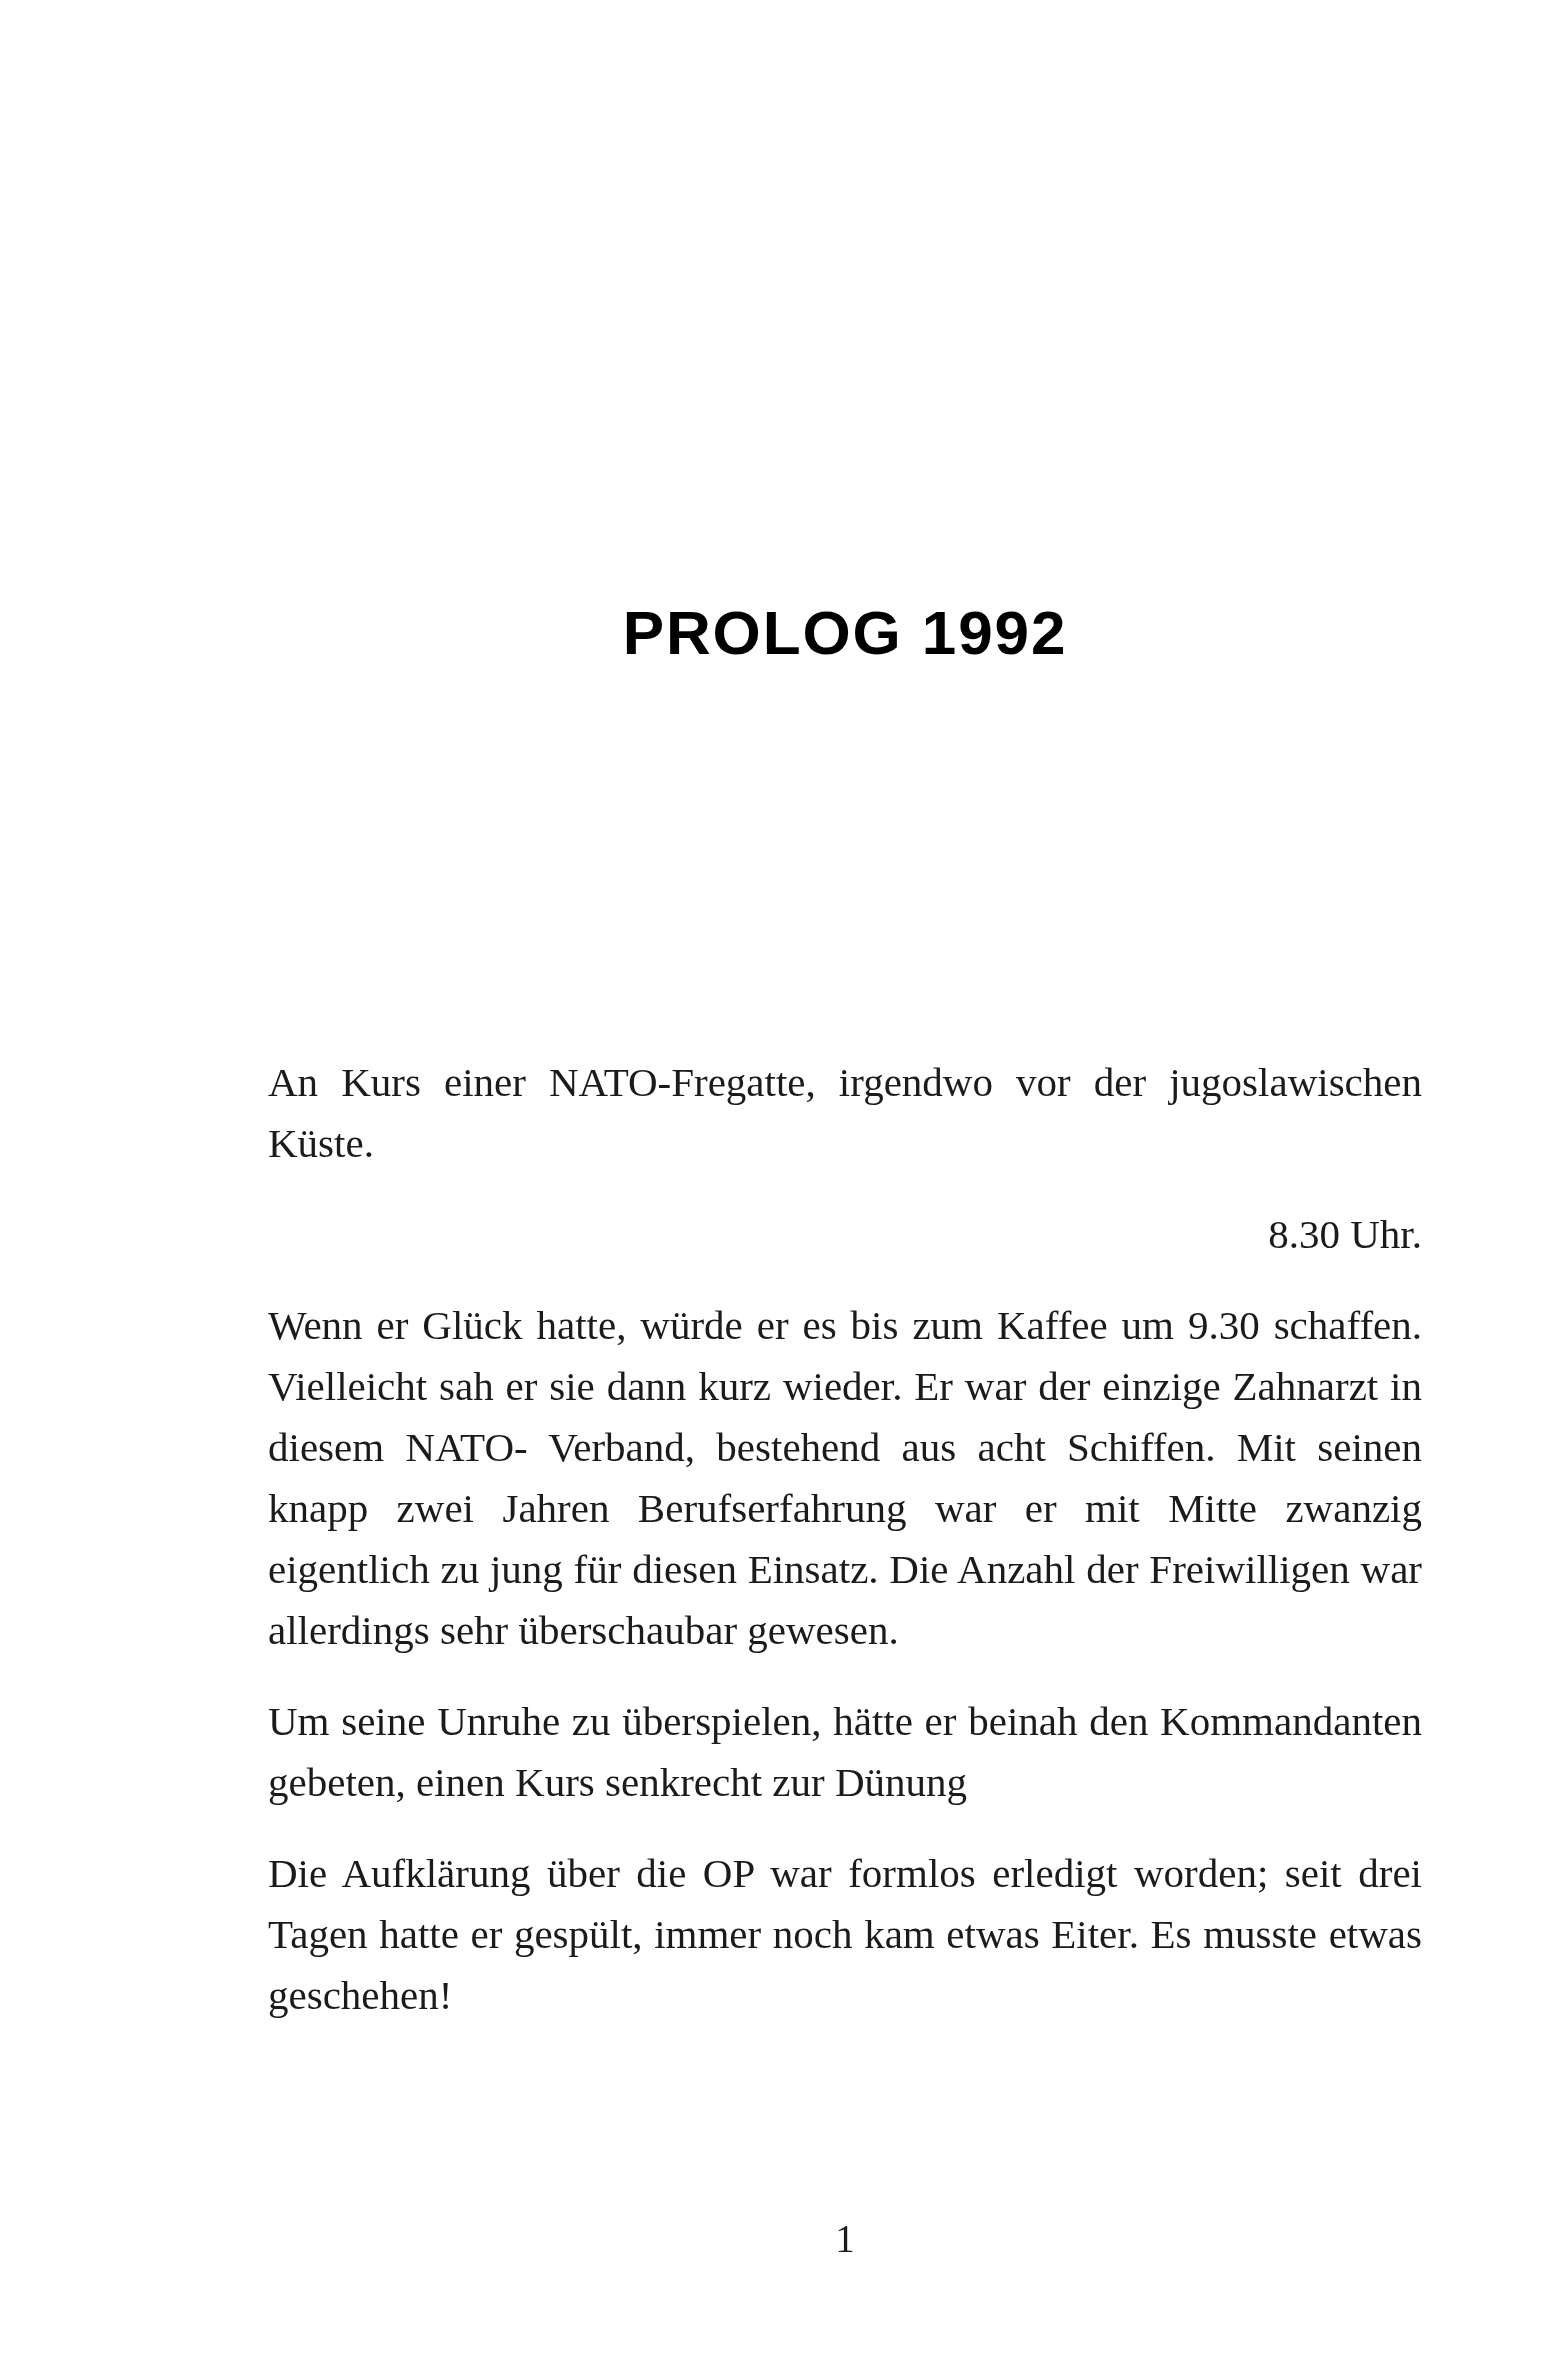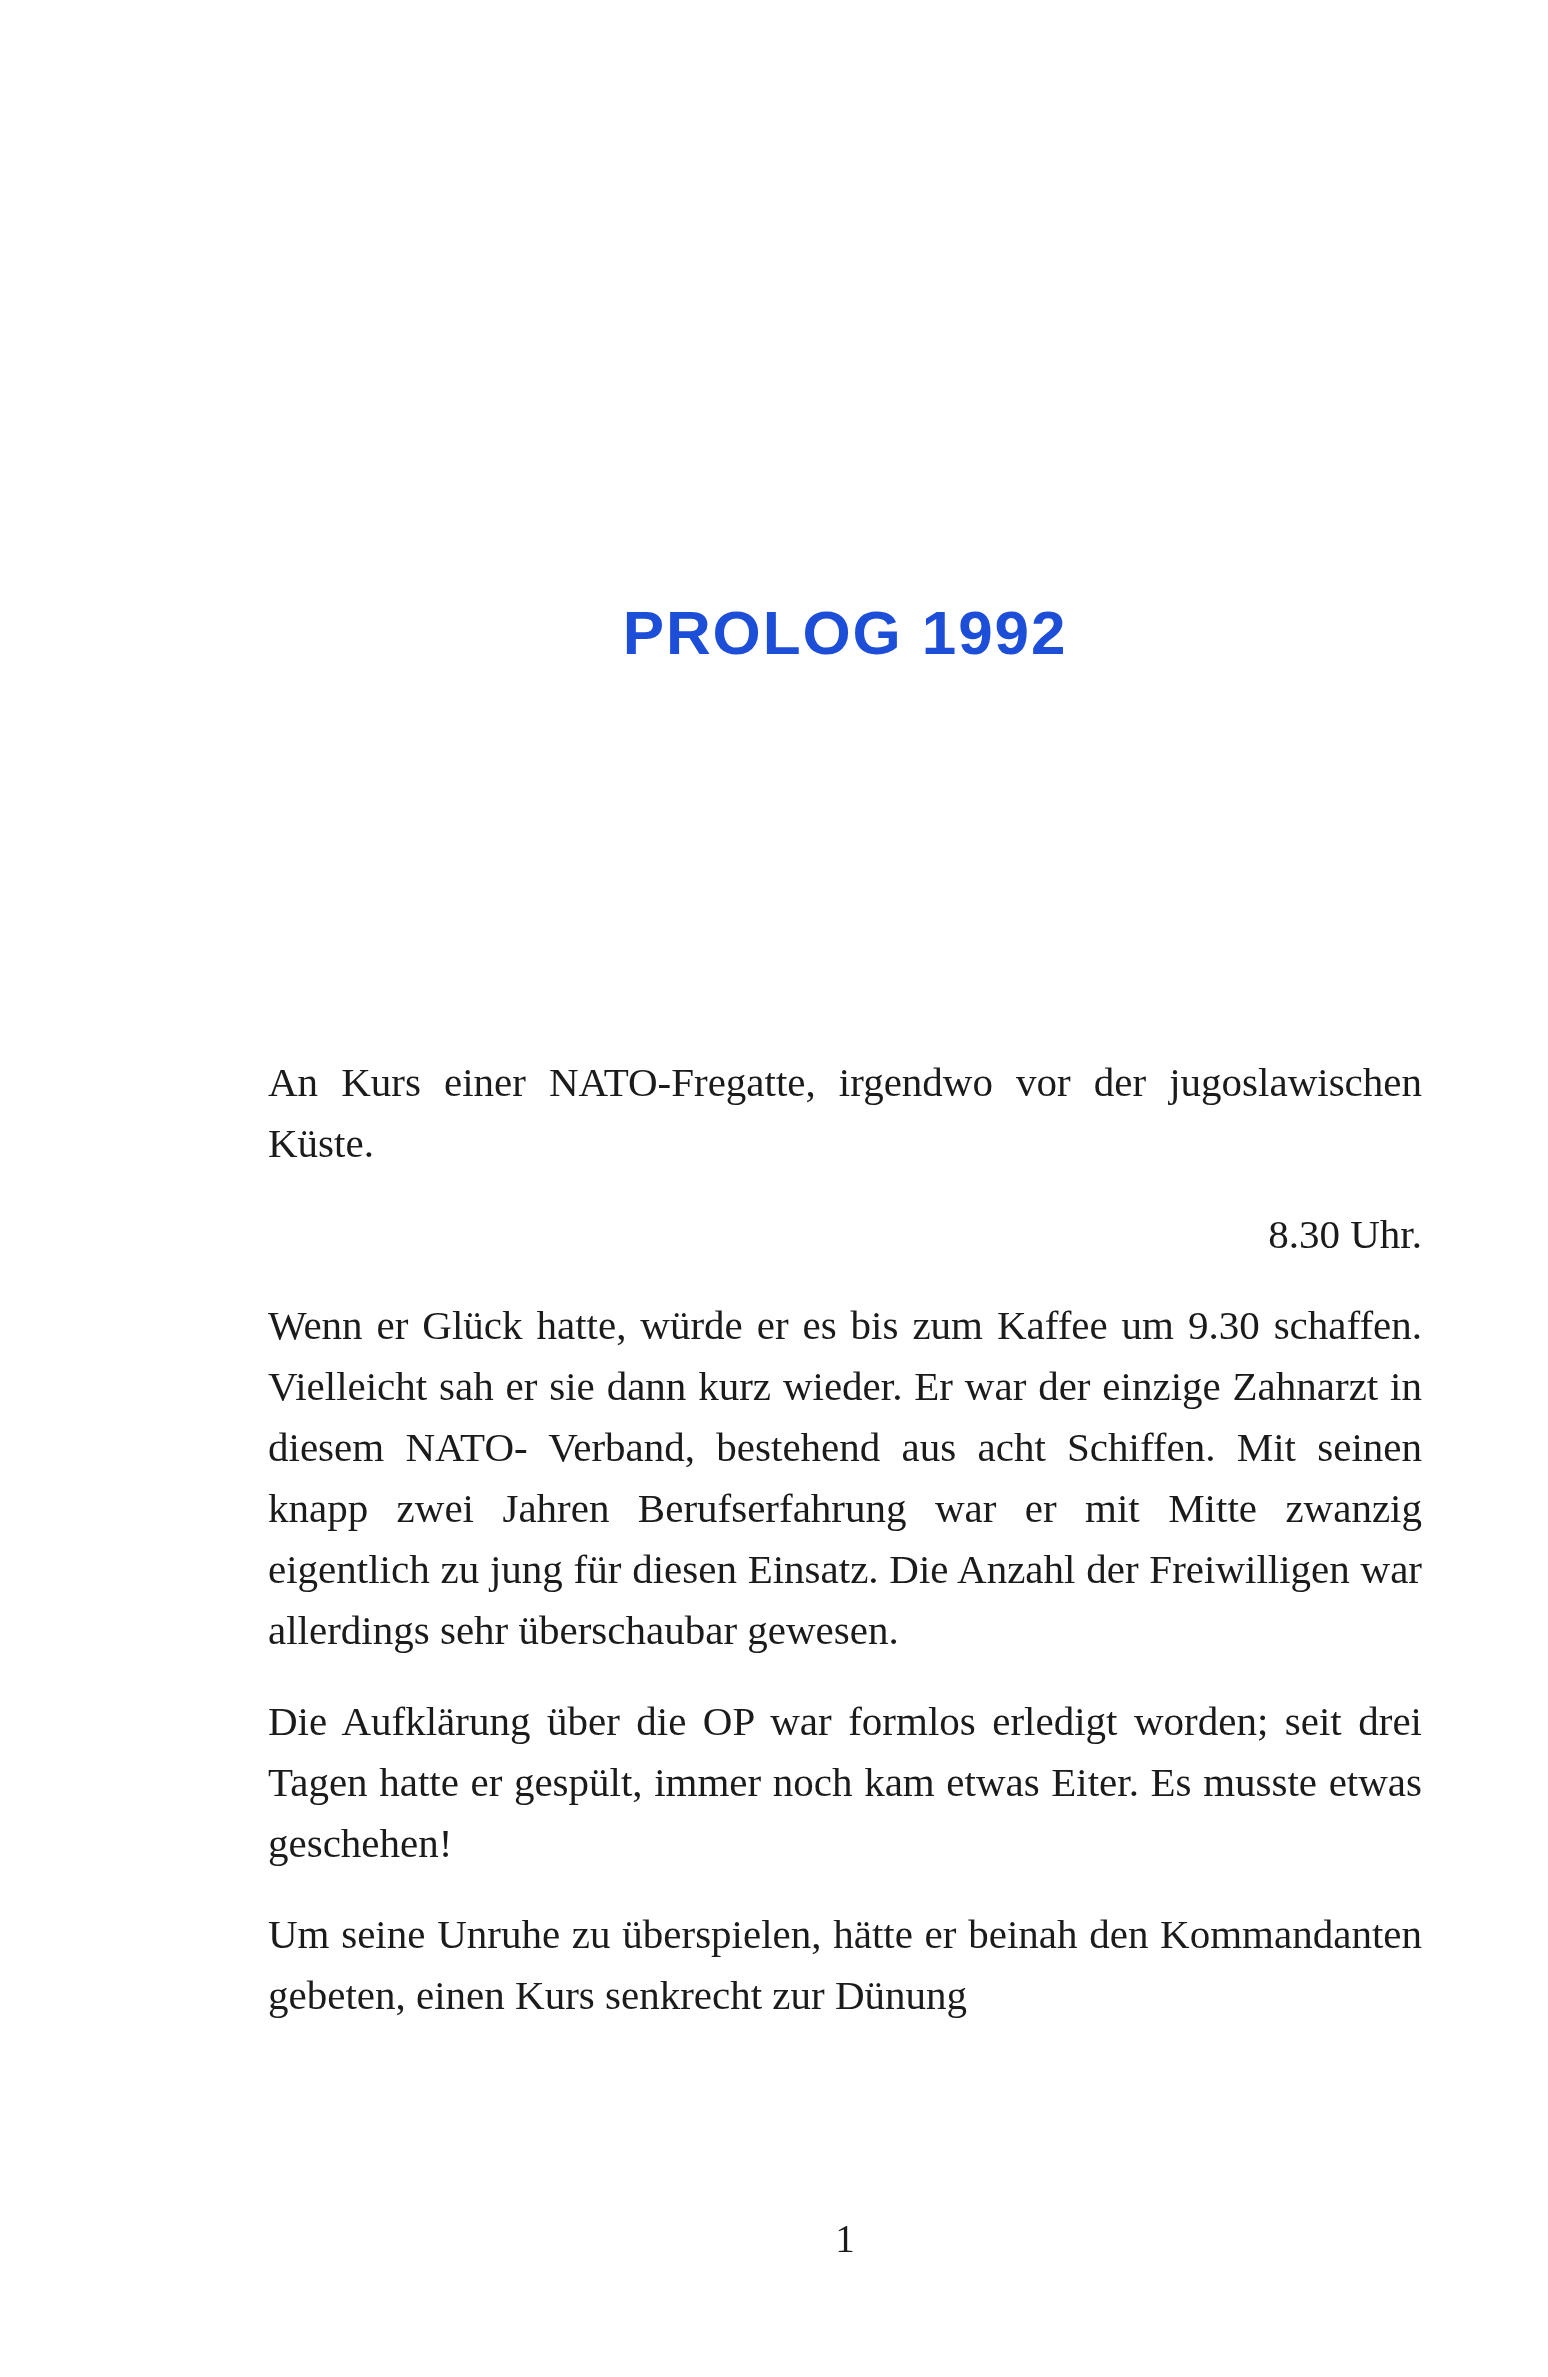--- a/index.html
+++ b/index.html
@@ -25,21 +25,21 @@
   .title {
     position: absolute;
     top: 555px;
     left: 268px;
     right: 126px;
     text-align: center;
     font-family: "Liberation Sans", sans-serif;
     font-weight: bold;
     font-size: 62px;
     letter-spacing: 1.9px;
-    color: #1d4ed8;
+    color: #000000;
   }
   .text-block {
     position: absolute;
     top: 1052px;
     left: 268px;
     right: 126px;
   }
   .text-block p {
     margin: 0 0 30px 0;
     font-size: 41px;
@@ -66,20 +66,20 @@
 <body>
 
 <div class="page">
 
   <h1 class="title">PROLOG 1992</h1>
 
   <div class="text-block">
     <p>An Kurs einer NATO-Fregatte, irgendwo vor der jugoslawischen Küste.</p>
     <p class="no-justify">8.30 Uhr.</p>
     <p>Wenn er Glück hatte, würde er es bis zum Kaffee um 9.30 schaffen. Vielleicht sah er sie dann kurz wieder. Er war der einzige Zahnarzt in diesem NATO- Verband, bestehend aus acht Schiffen. Mit seinen knapp zwei Jahren Berufserfahrung war er mit Mitte zwanzig eigentlich zu jung für diesen Einsatz. Die Anzahl der Freiwilligen war allerdings sehr überschaubar gewesen.</p>
+    <p>Um seine Unruhe zu überspielen, hätte er beinah den Kommandanten gebeten, einen Kurs senkrecht zur Dünung</p>
     <p>Die Aufklärung über die OP war formlos erledigt worden; seit drei Tagen hatte er gespült, immer noch kam etwas Eiter. Es musste etwas geschehen!</p>
-    <p>Um seine Unruhe zu überspielen, hätte er beinah den Kommandanten gebeten, einen Kurs senkrecht zur Dünung</p>
   </div>
 
   <div class="page-number">1</div>
 
 </div>
 
 
 </body></html>

